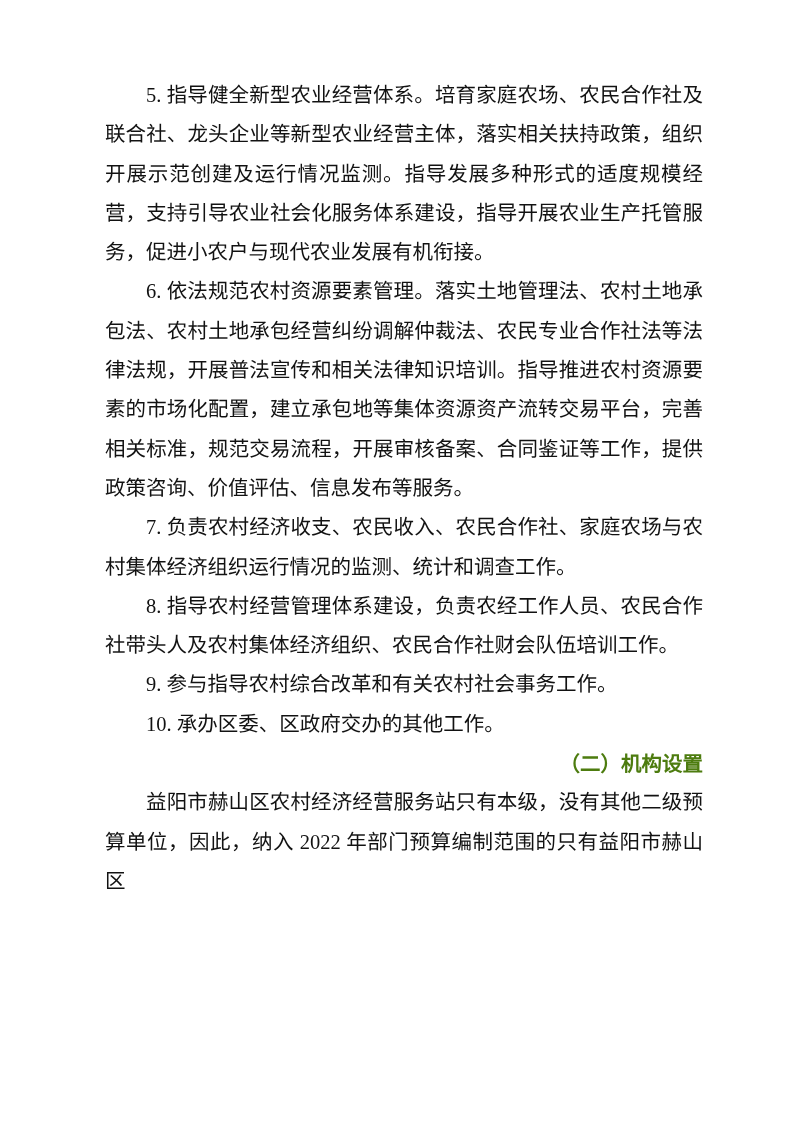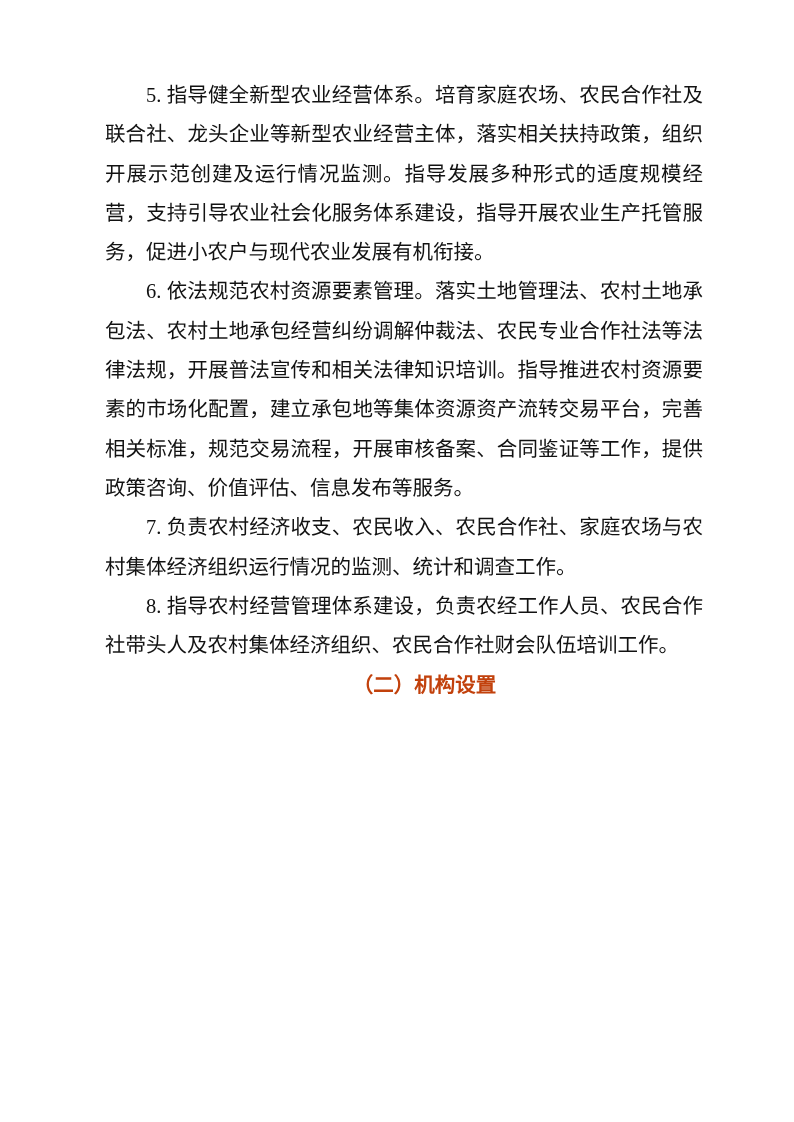--- a/index.html
+++ b/index.html
@@ -31,40 +31,43 @@
     text-indent: 2em;
     word-break: normal;
     line-break: strict;
   }
   .heading {
     margin: 0;
     font-family: "Liberation Sans", "DejaVu Sans", sans-serif;
     font-weight: 700;
     font-size: 20.5px;
     line-height: 39.3px;
-    color: #c2410c;
-    text-align: center;
+    color: #4d7c0f;
+    text-align: right;
     text-indent: 2em;
   }
 </style>
 </head>
 <body>
 
 <div class="page">
   <div class="content">
 
     <p class="para">5. 指导健全新型农业经营体系。培育家庭农场、农民合作社及联合社、龙头企业等新型农业经营主体，落实相关扶持政策，组织开展示范创建及运行情况监测。指导发展多种形式的适度规模经营，支持引导农业社会化服务体系建设，指导开展农业生产托管服务，促进小农户与现代农业发展有机衔接。</p>
 
     <p class="para">6. 依法规范农村资源要素管理。落实土地管理法、农村土地承包法、农村土地承包经营纠纷调解仲裁法、农民专业合作社法等法律法规，开展普法宣传和相关法律知识培训。指导推进农村资源要素的市场化配置，建立承包地等集体资源资产流转交易平台，完善相关标准，规范交易流程，开展审核备案、合同鉴证等工作，提供政策咨询、价值评估、信息发布等服务。</p>
 
     <p class="para">7. 负责农村经济收支、农民收入、农民合作社、家庭农场与农村集体经济组织运行情况的监测、统计和调查工作。</p>
 
     <p class="para">8. 指导农村经营管理体系建设，负责农经工作人员、农民合作社带头人及农村集体经济组织、农民合作社财会队伍培训工作。</p>
 
+    <p class="para">9. 参与指导农村综合改革和有关农村社会事务工作。</p>
 
+    <p class="para">10. 承办区委、区政府交办的其他工作。</p>
 
     <h3 class="heading">（二）机构设置</h3>
 
 
 
+    <p class="para">益阳市赫山区农村经济经营服务站只有本级，没有其他二级预算单位，因此，纳入 2022 年部门预算编制范围的只有益阳市赫山区</p>
 
   </div>
 </div>
 
 </body></html>

